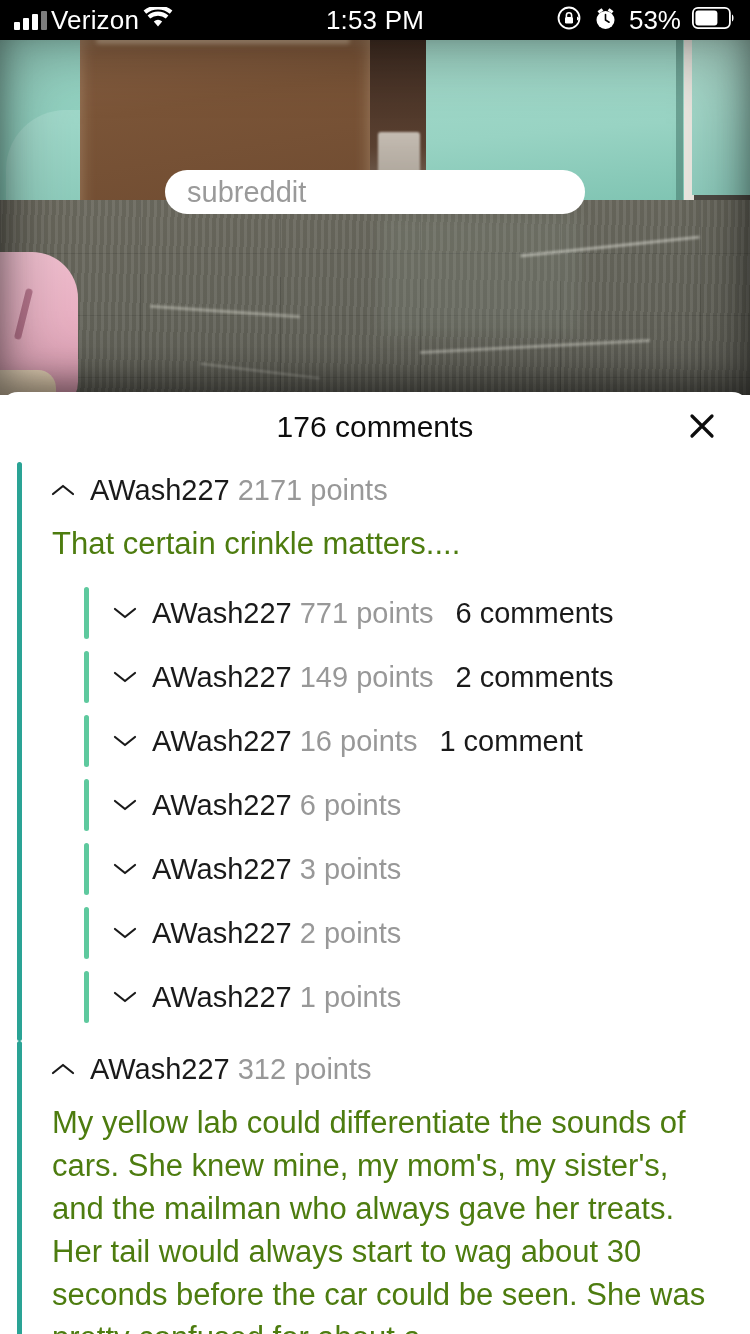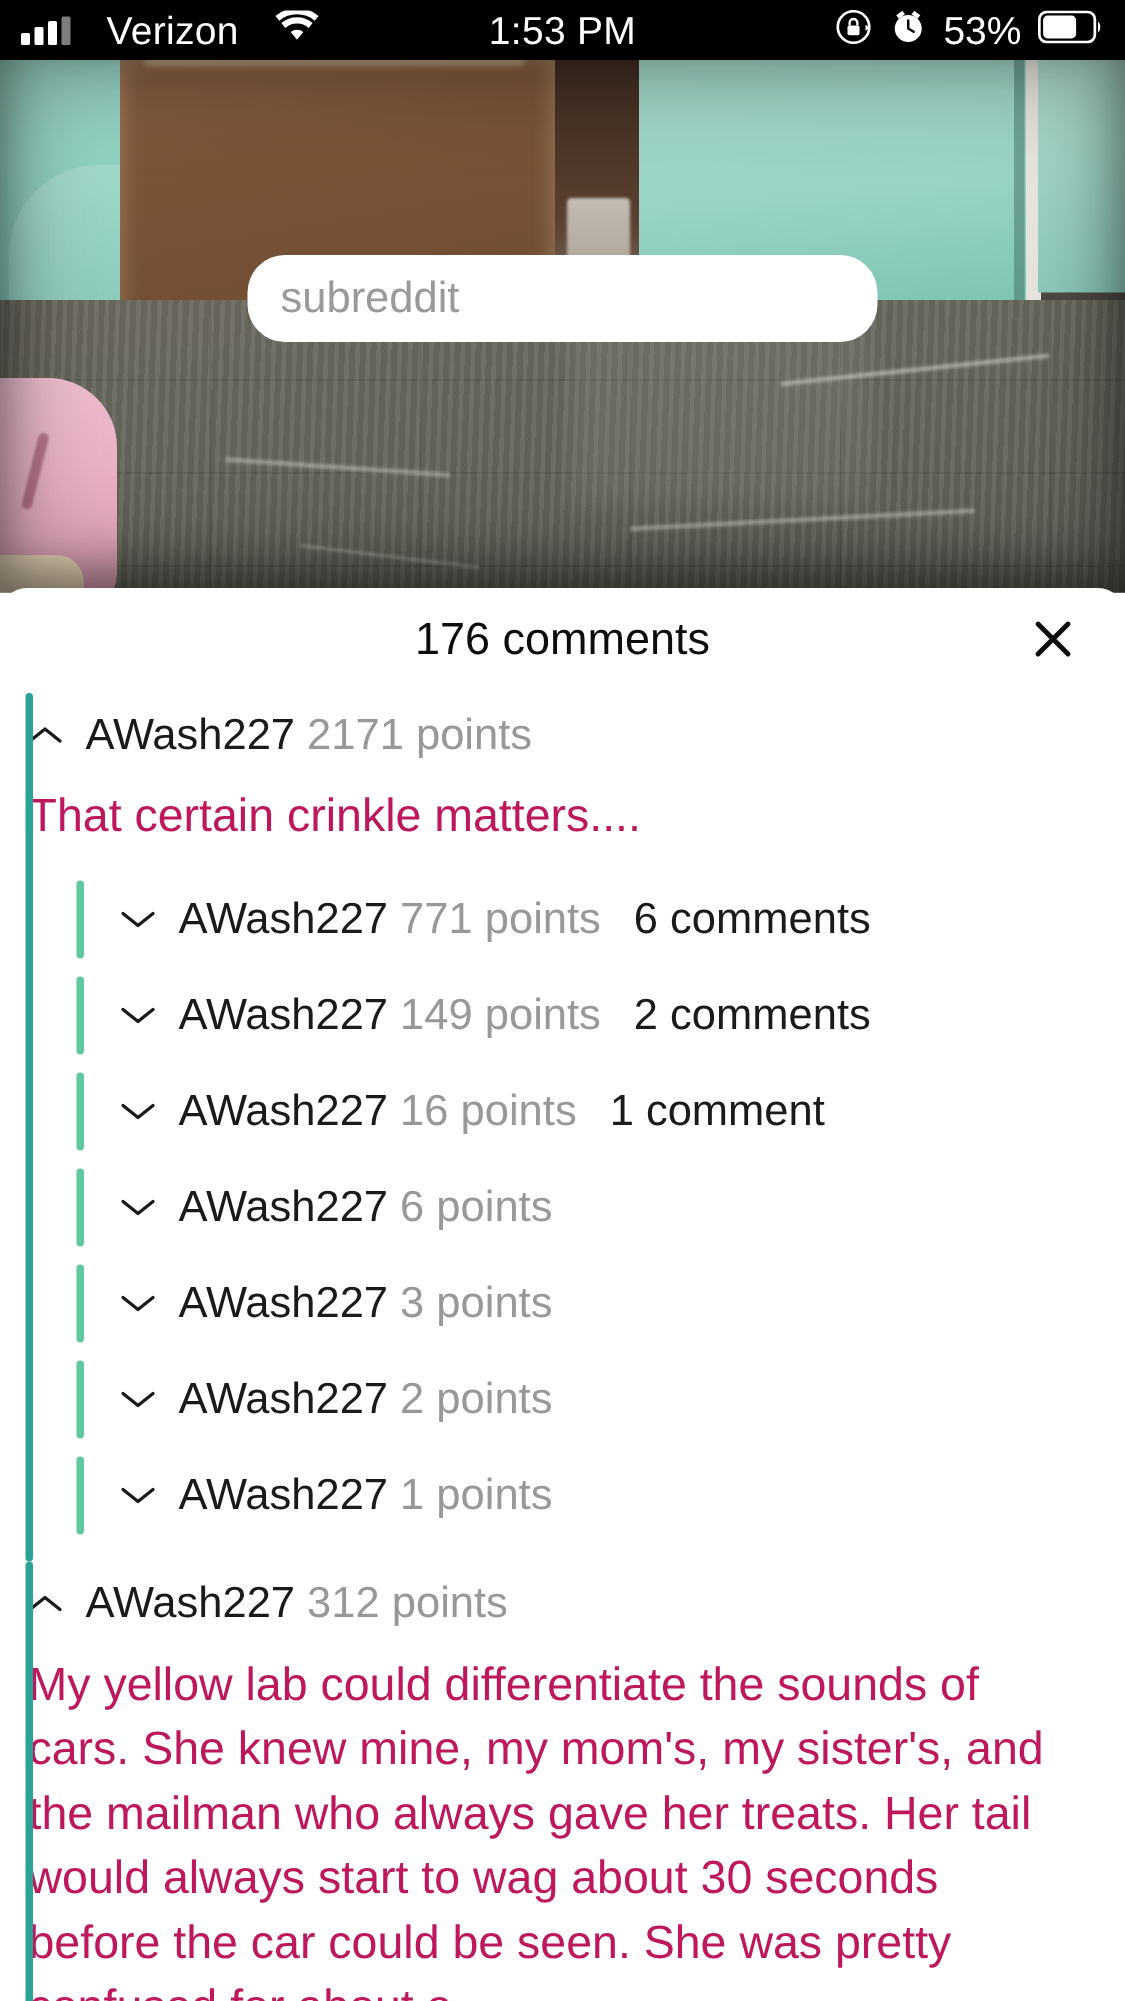--- a/index.html
+++ b/index.html
@@ -10,21 +10,21 @@
     overflow:hidden;
     position:relative;
   }
 
   
   .statusbar{
     position:absolute; top:0; left:0; width:750px; height:40px;
     background:#000; color:#fff; display:flex; align-items:center;
     z-index:40;
   }
-  .sb-left{ display:flex; align-items:center; gap:24px; padding-left:14px; flex:1; }
+  .sb-left{ display:flex; align-items:center; gap:4px; padding-left:14px; flex:1; }
   .sb-center{ position:absolute; left:0; right:0; text-align:center;
               font-size:26px; letter-spacing:0.2px; }
   .sb-right{ display:flex; align-items:center; gap:11px; padding-right:14px;
              margin-left:auto; }
   .carrier{ font-size:26px; letter-spacing:0.2px; }
   .signal{ display:flex; align-items:flex-end; gap:3px; height:19px; }
   .signal i{ display:block; width:6px; background:#fff; border-radius:1px; }
   .signal i:nth-child(1){ height:8px; }
   .signal i:nth-child(2){ height:12px; }
   .signal i:nth-child(3){ height:16px; }
@@ -103,21 +103,21 @@
   .feedtab{
     font-size:30px; color:#ffffff; text-shadow:0 1px 4px rgba(0,0,0,.55);
     letter-spacing:.2px;
   }
   .feedtab.active{ font-weight:bold; }
   .feedsep{ color:rgba(255,255,255,.72); font-size:30px;
             text-shadow:0 1px 4px rgba(0,0,0,.5); }
   .searchwrap{ position:absolute; top:130px; left:165px; width:420px; height:50px;
                pointer-events:auto; }
   .searchfield{
-    width:420px; height:58px; border:none; outline:none;
+    width:420px; height:44px; border:none; outline:none;
     border-radius:25px; background:#fff;
     font-size:29px; color:#9a9a9a; padding:0 22px;
     font-family:"Liberation Sans", sans-serif;
   }
   .searchfield::placeholder{ color:#9a9a9a; }
 
   
   .sheet{
     position:absolute; top:392px; left:0; width:750px; height:1014px;
     background:#fff; border-radius:18px 18px 0 0; z-index:20;
@@ -135,31 +135,31 @@
   }
   .close-btn svg{ width:30px; height:30px; }
 
   
   .clist{ padding:0; }
   .thread{ position:relative; padding-left:17px; }
   .tbar{
     position:absolute; left:17px; top:0; bottom:0; width:5px;
     border-radius:3px; background:#2aa395;
   }
-  .thread-inner{ }
+  .thread-inner{ padding-left:33px; }
 
   .chead{ display:flex; align-items:center; gap:14px; height:56px; }
   .chev{ width:26px; display:flex; align-items:center; justify-content:center; }
   .chev svg{ width:24px; height:14px; }
   .author{ font-size:29px; color:#1a1a1a; }
   .points{ font-size:29px; color:#989898; margin-left:-6px; }
   .ccount{ font-size:29px; color:#1a1a1a; margin-left:8px; }
 
   .cbody{
-    font-size:31px; line-height:43px; color:#be185d; padding:4px 36px 16px 2px;
+    font-size:31px; line-height:43px; color:#4d7c0f; padding:4px 36px 16px 2px;
   }
 
   .replies{ padding-bottom:12px; }
   .reply{ position:relative; padding-left:34px; height:64px; }
   .rbar{
     position:absolute; left:34px; top:6px; bottom:6px; width:5px;
     border-radius:3px; background:#5ec99e;
   }
   .rrow{ display:flex; align-items:center; gap:14px; height:64px; padding-left:28px; }
 </style>

